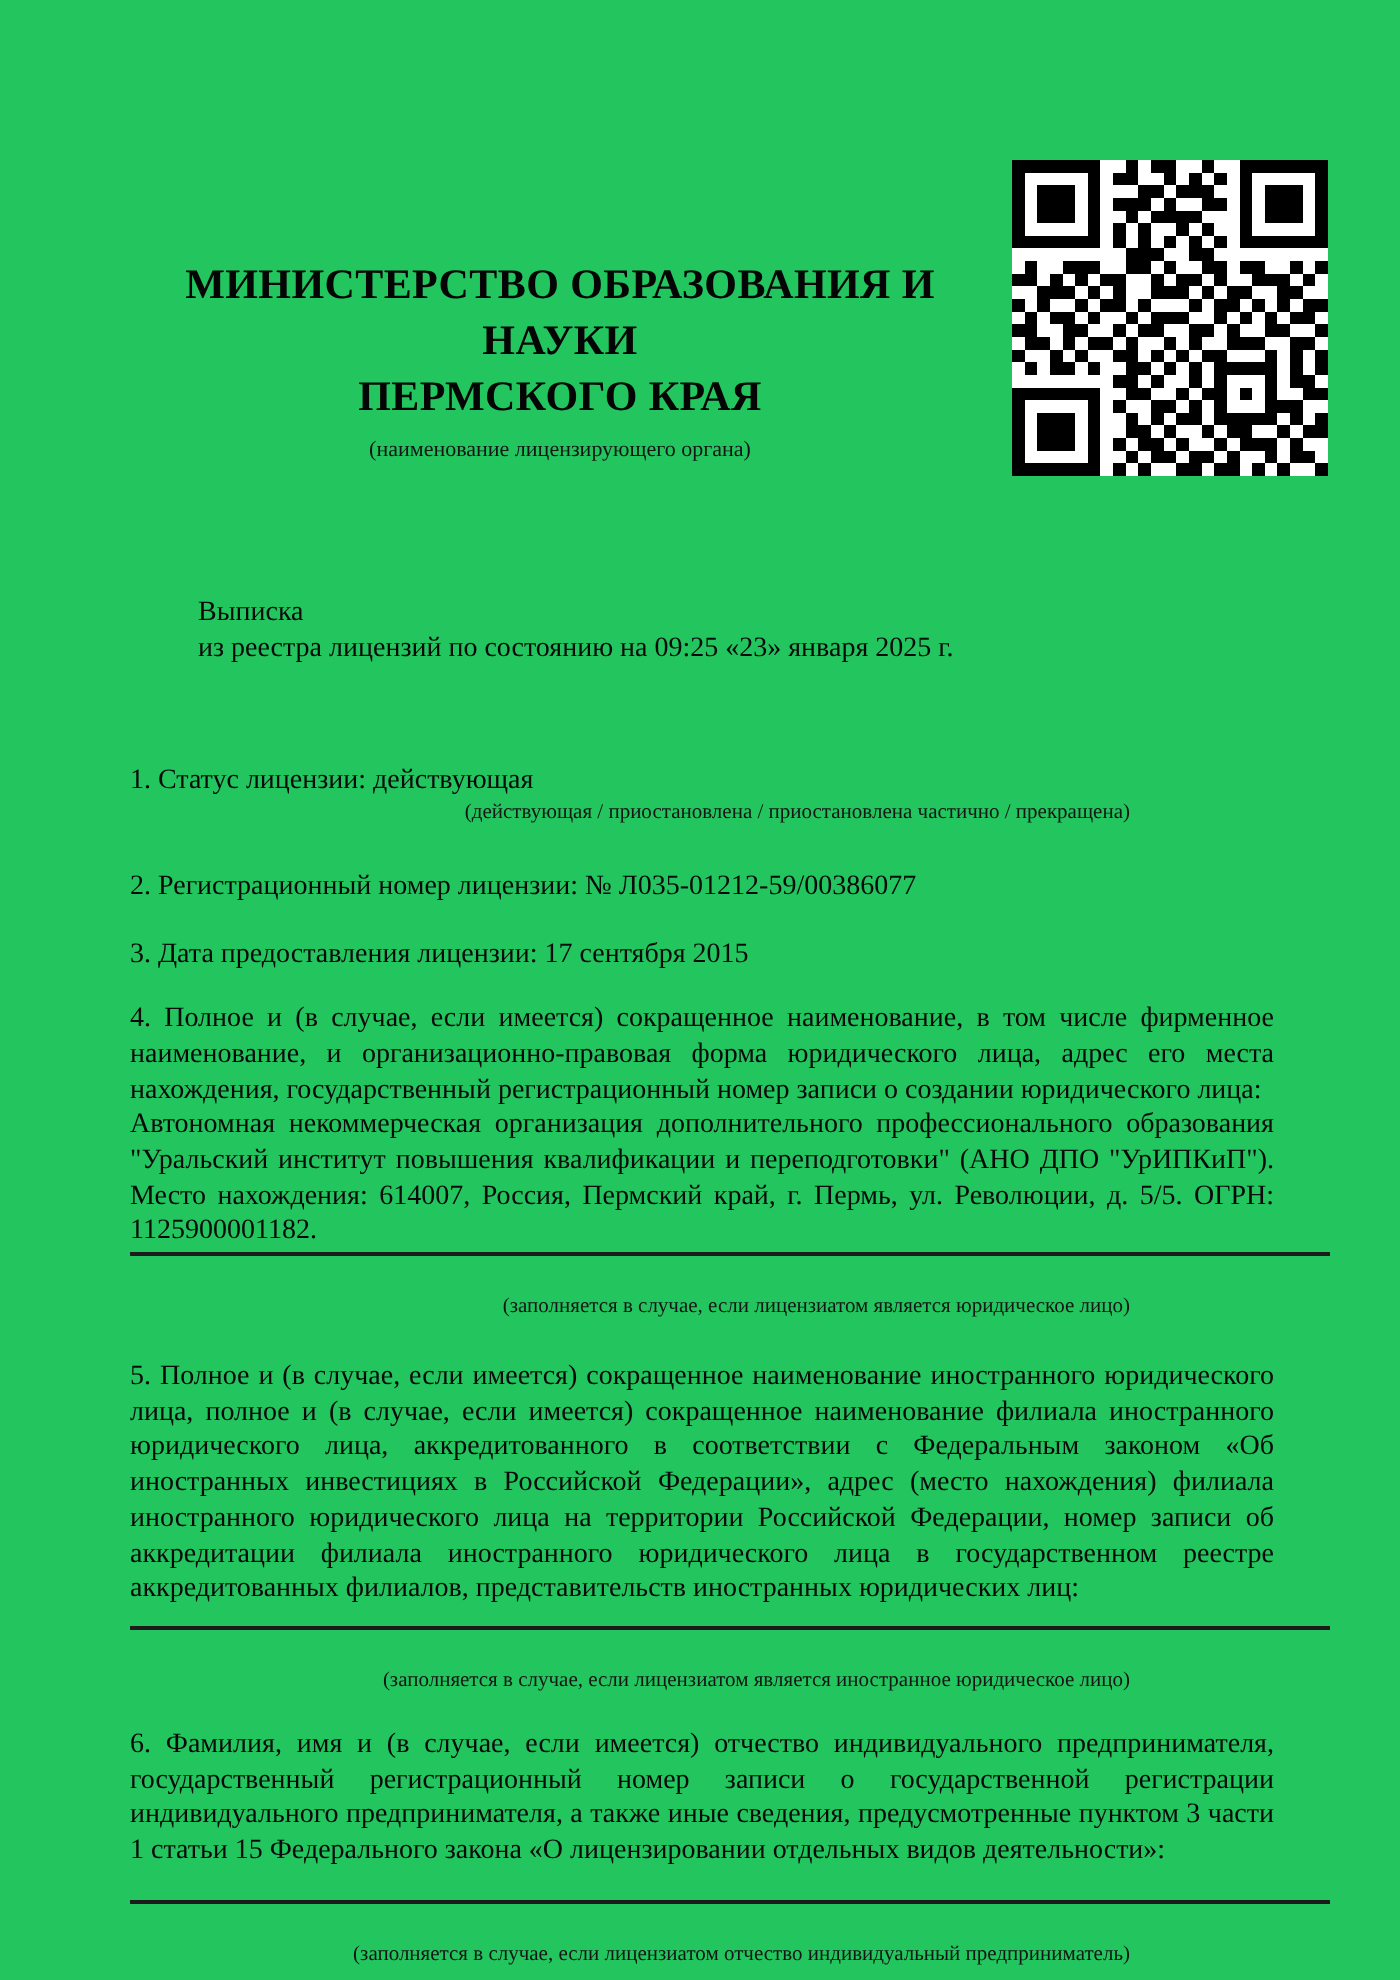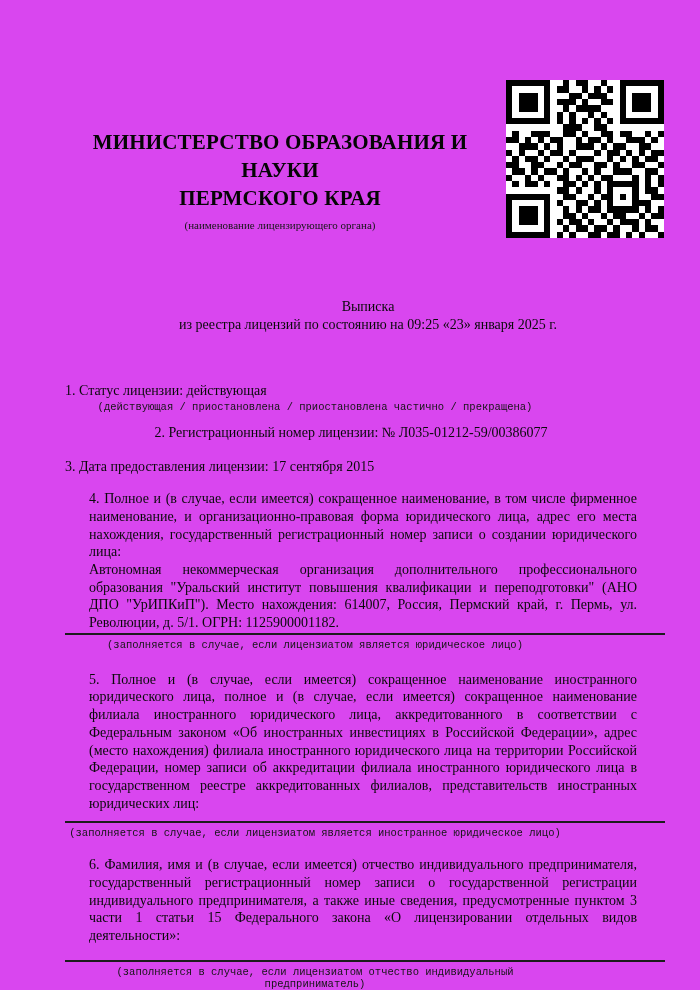--- a/index.html
+++ b/index.html
@@ -4,21 +4,21 @@
 <style>
   * { margin: 0; padding: 0; box-sizing: border-box; }
   html, body { background: #ffffff; }
   body {
     width: 700px; height: 990px;
     font-family: "Liberation Serif", "DejaVu Serif", serif;
     color: #0a0a0a;
     position: relative;
     overflow: hidden;
   }
-  .page { width: 700px; height: 990px; background: #d946ef; }
+  .page { width: 700px; height: 990px; background: #22c55e; }
 
   
   .header { position: relative; height: 238px; }
   .qr {
     position: absolute; top: 80px; right: 36px;
     width: 158px; height: 158px; background: #ffffff;
   }
   .qr svg { width: 158px; height: 158px; display: block; shape-rendering: crispEdges; fill: #000000; }
   .title-block {
     position: absolute; left: 65px; top: 128px; width: 430px;
@@ -26,45 +26,44 @@
   }
   .doc-title {
     font-weight: bold; font-size: 21px; line-height: 28px;
     letter-spacing: 0.2px; color: #050505;
   }
   .hdr-caption { font-size: 11px; line-height: 12px; margin-top: 7px; color: #151515; }
 
   
   .subtitle {
     margin: 60px 63px 0 99px;
-    text-align: center;
+    text-align: left;
     font-size: 14px; line-height: 18px;
   }
 
   
   .content { margin: 0 63px 0 65px; font-size: 14px; }
   .item { line-height: 17.7px; }
-  .just { text-align: justify; margin-left: 24px; }
+  .just { text-align: justify; }
   .caption {
     font-size: 10.5px; line-height: 12px;
-    text-align: center; margin-right: 72px; margin-top: 1px;
+    text-align: right; margin-right: 72px; margin-top: 1px;
     color: #151515;
-    font-family: Liberation Mono, monospace;
-  }
-  .caption.under-line { margin-top: 4px; }
+  }
+  .caption.under-line { margin-top: 20px; }
   .fill-line {
     height: 0; border-bottom: 2px solid #1c1c1c;
     margin-right: -28px;
   }
   .fl-tight { margin-top: 1px; }
   .fl-gap9  { margin-top: 9px; }
   .fl-gap15 { margin-top: 15px; }
   .mt36 { margin-top: 48px; }
   .mt22 { margin-top: 32px; }
-  .mt21 { margin-top: 11px; text-align: center; }
+  .mt21 { margin-top: 22px; }
   .mt20 { margin-top: 20px; }
   .mt17 { margin-top: 17px; }
   .mt14 { margin-top: 14px; }
 
   
   .footer {
     margin: 12px 63px 0 65px;
     padding-left: 30px;
     text-align: center;
     font-size: 12px; line-height: 15px; color: #333;
@@ -424,21 +423,21 @@
   <main class="content">
 
     <p class="item mt36">1. Статус лицензии: действующая</p>
     <div class="caption">(действующая / приостановлена / приостановлена частично / прекращена)</div>
 
     <p class="item mt21">2. Регистрационный номер лицензии: № Л035-01212-59/00386077</p>
 
     <p class="item mt17">3. Дата предоставления лицензии: 17 сентября 2015</p>
 
     <p class="item just mt14">4. Полное и (в случае, если имеется) сокращенное наименование, в том числе фирменное наименование, и организационно-правовая форма юридического лица, адрес его места нахождения, государственный регистрационный номер записи о создании юридического лица:</p>
-    <p class="item just">Автономная некоммерческая организация дополнительного профессионального образования "Уральский институт повышения квалификации и переподготовки" (АНО ДПО "УрИПКиП"). Место нахождения: 614007, Россия, Пермский край, г. Пермь, ул. Революции, д. 5/1. ОГРН: 1125900001182.</p>
+    <p class="item just">Автономная некоммерческая организация дополнительного профессионального образования "Уральский институт повышения квалификации и переподготовки" (АНО ДПО "УрИПКиП"). Место нахождения: 614007, Россия, Пермский край, г. Пермь, ул. Революции, д. 5/5. ОГРН: 1125900001182.</p>
     <div class="fill-line fl-tight"></div>
     <div class="caption under-line">(заполняется в случае, если лицензиатом является юридическое лицо)</div>
 
     <p class="item just mt20">5. Полное и (в случае, если имеется) сокращенное наименование иностранного юридического лица, полное и (в случае, если имеется) сокращенное наименование филиала иностранного юридического лица, аккредитованного в соответствии с Федеральным законом «Об иностранных инвестициях в Российской Федерации», адрес (место нахождения) филиала иностранного юридического лица на территории Российской Федерации, номер записи об аккредитации филиала иностранного юридического лица в государственном реестре аккредитованных филиалов, представительств иностранных юридических лиц:</p>
     <div class="fill-line fl-gap9"></div>
     <div class="caption under-line">(заполняется в случае, если лицензиатом является иностранное юридическое лицо)</div>
 
     <p class="item just mt17">6. Фамилия, имя и (в случае, если имеется) отчество индивидуального предпринимателя, государственный регистрационный номер записи о государственной регистрации индивидуального предпринимателя, а также иные сведения, предусмотренные пунктом 3 части 1 статьи 15 Федерального закона «О лицензировании отдельных видов деятельности»:</p>
     <div class="fill-line fl-gap15"></div>
     <div class="caption under-line">(заполняется в случае, если лицензиатом отчество индивидуальный предприниматель)</div>

